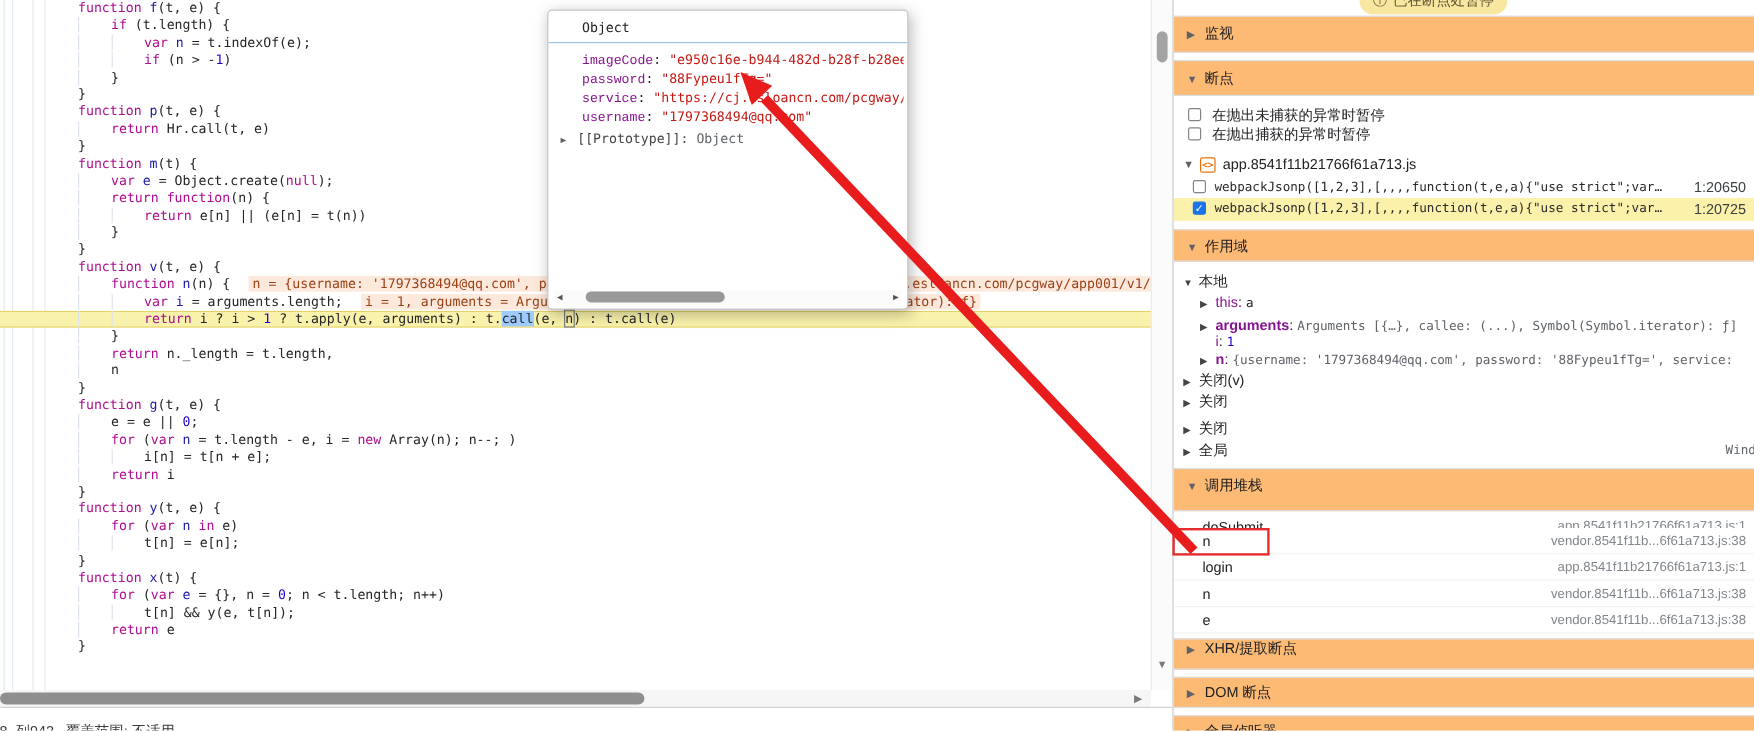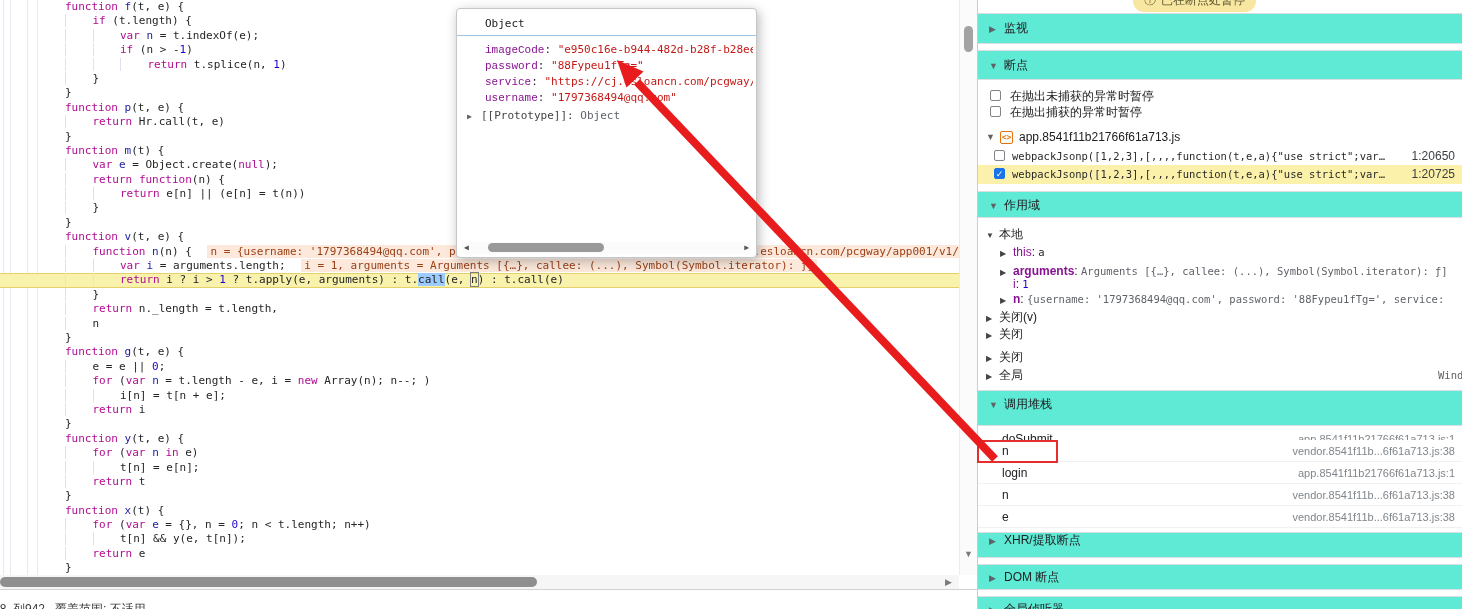--- a/index.html
+++ b/index.html
@@ -53,21 +53,21 @@
   .pp-sarr { position:absolute; top:1px; font-size:8px; color:#555; }
   #pp-sl{left:2px} #pp-sr{right:2px}
 
   
   #right-panel { position:absolute; left:977px; top:0; width:485px; height:609px; background:#fff;
      border-left:1px solid #c8cbd0; font-size:12px; color:#202124; overflow:hidden; z-index:3;}
   #rp-topline { position:absolute; left:0; top:13px; width:100%; height:1px; background:#dadce0; }
   #paused-badge { position:absolute; left:155px; top:-10px; height:22px; border-radius:11px;
      background:#f7e7a0; color:#5f5732; line-height:21px; padding:0 11px; font-size:12px; z-index:6; white-space:nowrap;}
   #paused-badge .info { margin-right:5px; color:#7d7140; }
-  .hdr { position:absolute; left:0; width:100%; background:#5eead4; border-top:1px solid #dcdee1;
+  .hdr { position:absolute; left:0; width:100%; background:#fdba74; border-top:1px solid #dcdee1;
      border-bottom:1px solid #dcdee1; padding-left:11px; color:#202124; }
   .hdr .arr { display:inline-block; width:15px; font-size:9px; color:#5f6368; }
   #hdr-watch { top:14px;  height:30px; line-height:29px; border-top:none;}
   #hdr-bp    { top:50px;  height:30px; line-height:29px; }
   #hdr-scope { top:191px; height:27px; line-height:26px; }
   #hdr-stack { top:390px; height:36px; line-height:27px; }
   #hdr-xhr   { top:532px; height:26px; line-height:15px; }
   #hdr-dom   { top:564px; height:26px; line-height:25px; }
   #hdr-gl    { top:596px; height:26px; line-height:25px; }
 
@@ -123,21 +123,20 @@
 <div id="code-panel">
   <div class="gline" id="gl1"></div>
   <div class="gline" id="gl2"></div>
   <div class="gline" id="gl3"></div>
   <div class="gline" id="gl4"></div>
   <div id="code-lines">
       <div class="code-line"><span class="kw">function</span> <span class="def">f</span>(t, e) {</div>
       <div class="code-line"><span class="ig">    </span><span class="kw">if</span> (t.length) {</div>
       <div class="code-line"><span class="ig">    </span><span class="ig">    </span><span class="kw">var</span> <span class="def">n</span> = t.indexOf(e);</div>
       <div class="code-line"><span class="ig">    </span><span class="ig">    </span><span class="kw">if</span> (n &gt; -<span class="num">1</span>)</div>
-      <div class="code-line"><span class="ig">    </span><span class="ig">    </span><span class="ig">    </span><span class="kw">return</span> t.splice(n, <span class="num">1</span>)</div>
       <div class="code-line"><span class="ig">    </span>}</div>
       <div class="code-line">}</div>
       <div class="code-line"><span class="kw">function</span> <span class="def">p</span>(t, e) {</div>
       <div class="code-line"><span class="ig">    </span><span class="kw">return</span> Hr.call(t, e)</div>
       <div class="code-line">}</div>
       <div class="code-line"><span class="kw">function</span> <span class="def">m</span>(t) {</div>
       <div class="code-line"><span class="ig">    </span><span class="kw">var</span> <span class="def">e</span> = Object.create(<span class="kw">null</span>);</div>
       <div class="code-line"><span class="ig">    </span><span class="kw">return</span> <span class="kw">function</span>(n) {</div>
       <div class="code-line"><span class="ig">    </span><span class="ig">    </span><span class="kw">return</span> e[n] || (e[n] = t(n))</div>
       <div class="code-line"><span class="ig">    </span>}</div>
@@ -152,21 +151,20 @@
       <div class="code-line">}</div>
       <div class="code-line"><span class="kw">function</span> <span class="def">g</span>(t, e) {</div>
       <div class="code-line"><span class="ig">    </span>e = e || <span class="num">0</span>;</div>
       <div class="code-line"><span class="ig">    </span><span class="kw">for</span> (<span class="kw">var</span> <span class="def">n</span> = t.length - e, i = <span class="kw">new</span> Array(n); n--; )</div>
       <div class="code-line"><span class="ig">    </span><span class="ig">    </span>i[n] = t[n + e];</div>
       <div class="code-line"><span class="ig">    </span><span class="kw">return</span> i</div>
       <div class="code-line">}</div>
       <div class="code-line"><span class="kw">function</span> <span class="def">y</span>(t, e) {</div>
       <div class="code-line"><span class="ig">    </span><span class="kw">for</span> (<span class="kw">var</span> <span class="def">n</span> <span class="kw">in</span> e)</div>
       <div class="code-line"><span class="ig">    </span><span class="ig">    </span>t[n] = e[n];</div>
-      <div class="code-line"><span class="ig">    </span><span class="kw">return</span> t</div>
       <div class="code-line">}</div>
       <div class="code-line"><span class="kw">function</span> <span class="def">x</span>(t) {</div>
       <div class="code-line"><span class="ig">    </span><span class="kw">for</span> (<span class="kw">var</span> <span class="def">e</span> = {}, n = <span class="num">0</span>; n &lt; t.length; n++)</div>
       <div class="code-line"><span class="ig">    </span><span class="ig">    </span>t[n] &amp;&amp; y(e, t[n]);</div>
       <div class="code-line"><span class="ig">    </span><span class="kw">return</span> e</div>
       <div class="code-line">}</div>
     </div>
 </div>
 
 <div id="vscroll">

